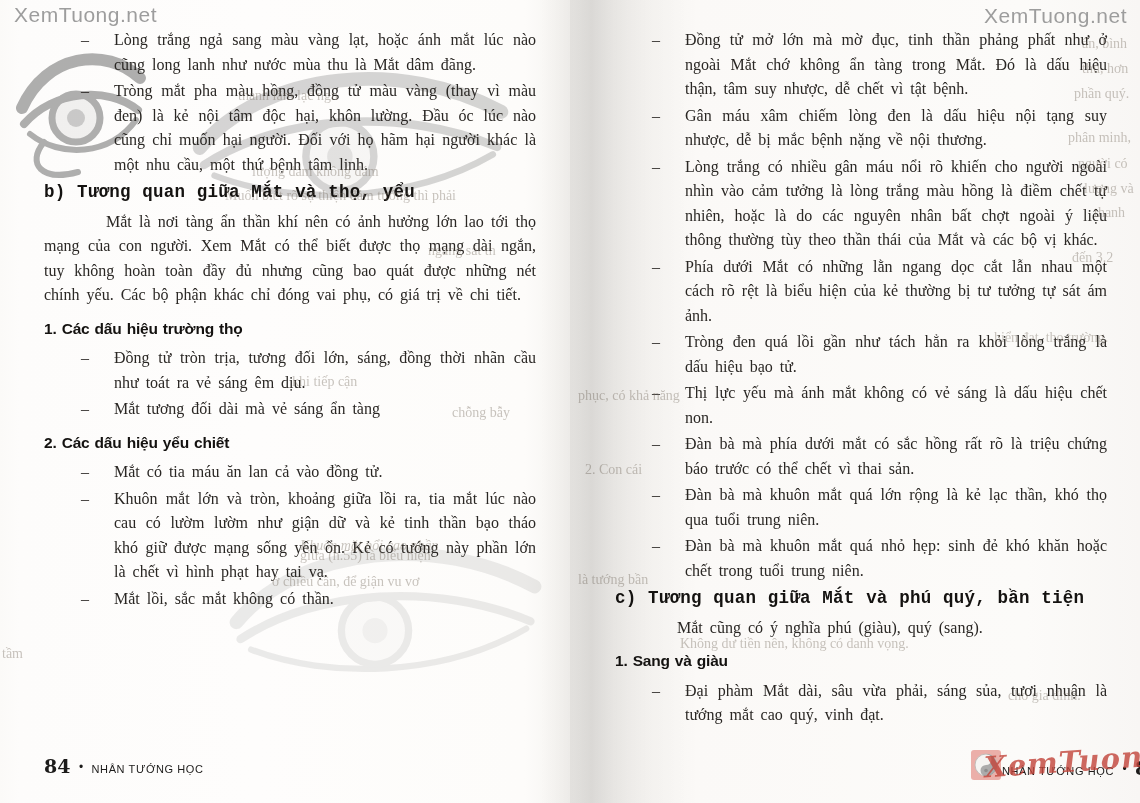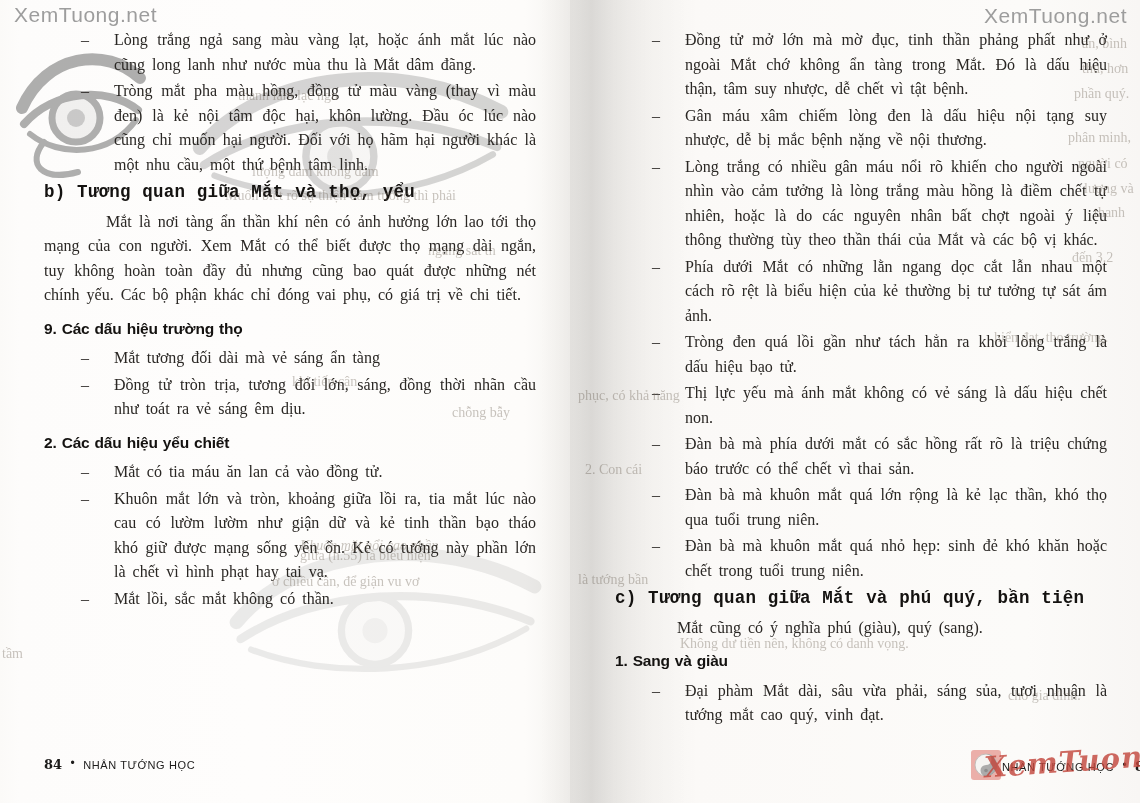--- a/index.html
+++ b/index.html
@@ -32,21 +32,21 @@
   .para{margin:3px 0;text-indent:62px;}
   .h-sec{font-family:Liberation Mono, monospace;font-weight:bold;font-size:17.5px;
          color:#141210;margin:3px 0 5px;letter-spacing:0.2px;text-align:left;word-spacing:1px;}
   .h-sub{font-family:"Liberation Sans",sans-serif;font-weight:bold;font-size:15.5px;
          color:#141210;margin:9px 0 5px;letter-spacing:-0.2px;text-align:left;word-spacing:1px;}
 
   
   .footer{position:absolute;font-family:"Liberation Sans",sans-serif;color:#1c1b1a;white-space:nowrap;}
   .footer-left{left:44px;top:755px;}
   .footer-right{left:1002px;top:757px;}
-  .f-num{font-family:"DejaVu Serif",serif;font-size:13px;font-weight:bold;}
+  .f-num{font-family:"DejaVu Serif",serif;font-size:19px;font-weight:bold;}
   .f-sep{font-size:12px;vertical-align:2px;padding:0 4px;}
   .f-title{font-size:11px;font-weight:normal;letter-spacing:0.6px;}
 
   
   .logo{position:absolute;left:971px;top:750px;width:30px;height:30px;border-radius:3px;
         background:#e9a29c;opacity:0.85;display:flex;align-items:center;justify-content:center;}
 
   
   .wm-script{position:absolute;left:984px;top:742px;font-family:"DejaVu Serif",serif;
         font-style:italic;font-weight:bold;font-size:29px;color:#c2443a;opacity:0.8;
@@ -110,23 +110,23 @@
 
     <div class="wm wm-left">XemTuong.net</div>
 
     <div class="col col-left">
       <div class="li"><span>Lòng trắng ngả sang màu vàng lạt, hoặc ánh mắt lúc nào cũng long lanh như nước mùa thu là Mắt dâm đãng.</span></div>
       <div class="li"><span>Tròng mắt pha màu hồng, đồng tử màu vàng (thay vì màu đen) là kẻ nội tâm độc hại, khôn lường. Đầu óc lúc nào cũng chỉ muốn hại người. Đối với họ hãm hại người khác là một nhu cầu, một thứ bệnh tâm linh.</span></div>
 
       <div class="h-sec">b) Tương quan giữa Mắt và thọ, yểu</div>
       <p class="para">Mắt là nơi tàng ẩn thần khí nên có ảnh hưởng lớn lao tới thọ mạng của con người. Xem Mắt có thể biết được thọ mạng dài ngắn, tuy không hoàn toàn đầy đủ nhưng cũng bao quát được những nét chính yếu. Các bộ phận khác chỉ đóng vai phụ, có giá trị về chi tiết.</p>
 
-      <div class="h-sub">9. Các dấu hiệu trường thọ</div>
+      <div class="h-sub">1. Các dấu hiệu trường thọ</div>
+      <div class="li"><span>Đồng tử tròn trịa, tương đối lớn, sáng, đồng thời nhãn cầu như toát ra vẻ sáng êm dịu.</span></div>
       <div class="li"><span>Mắt tương đối dài mà vẻ sáng ẩn tàng</span></div>
-      <div class="li"><span>Đồng tử tròn trịa, tương đối lớn, sáng, đồng thời nhãn cầu như toát ra vẻ sáng êm dịu.</span></div>
 
       <div class="h-sub">2. Các dấu hiệu yểu chiết</div>
       <div class="li"><span>Mắt có tia máu ăn lan cả vào đồng tử.</span></div>
       <div class="li"><span>Khuôn mắt lớn và tròn, khoảng giữa lồi ra, tia mắt lúc nào cau có lườm lườm như giận dữ và kẻ tinh thần bạo tháo khó giữ được mạng sống yên ổn. Kẻ có tướng này phần lớn là chết vì hình phạt hay tai vạ.</span></div>
       <div class="li"><span>Mắt lồi, sắc mắt không có thần.</span></div>
     </div>
 
     <div class="footer footer-left">
       <span class="f-num">84</span>
       <span class="f-sep">•</span>

